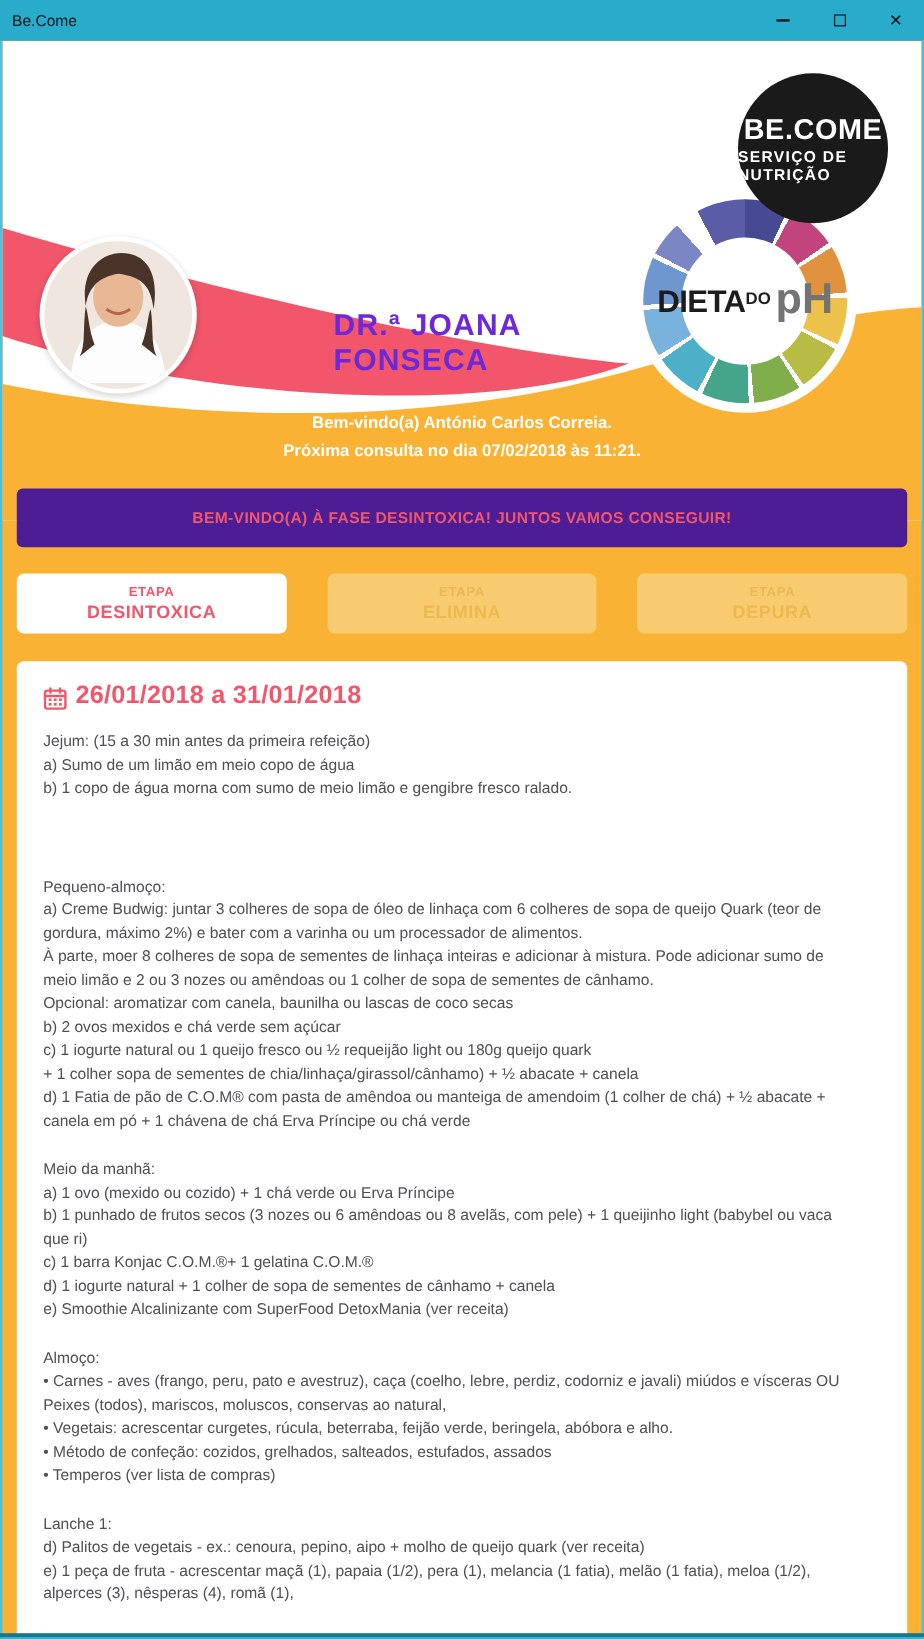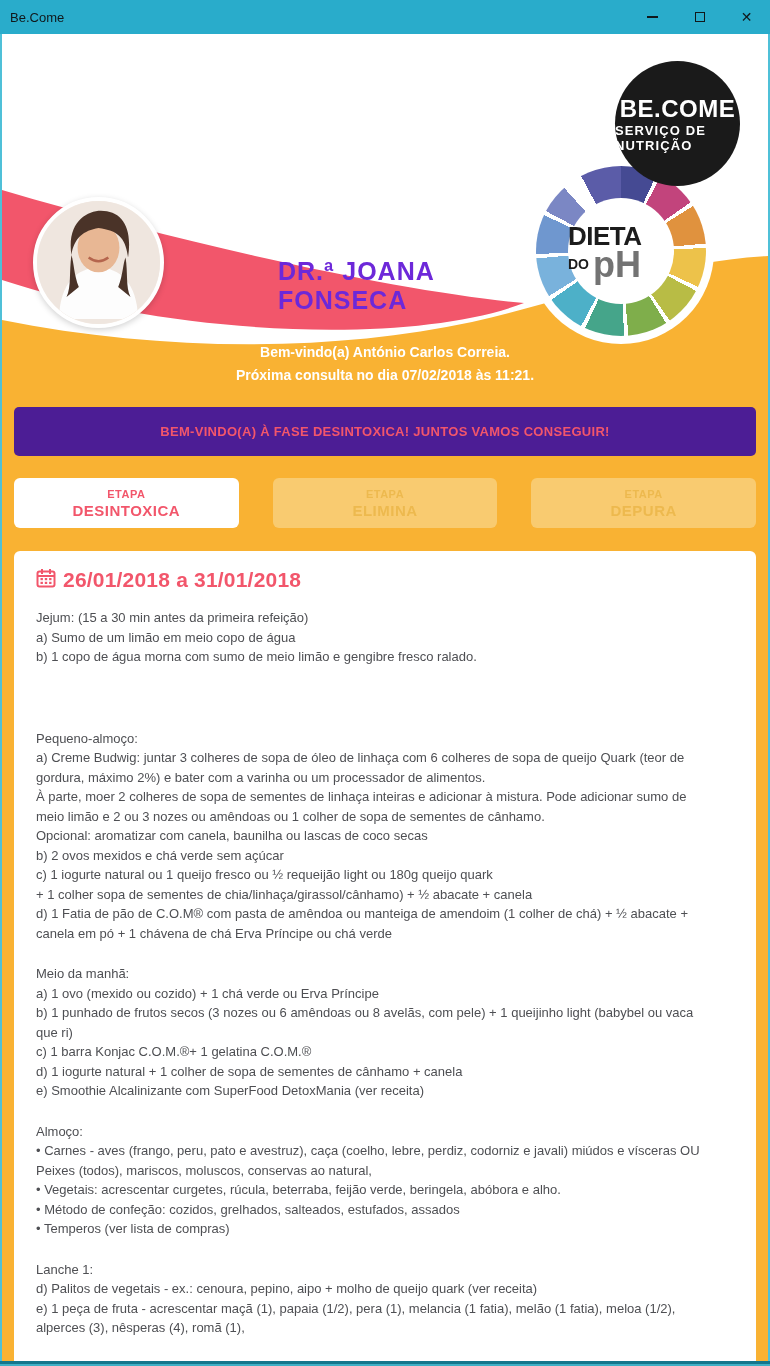--- a/index.html
+++ b/index.html
@@ -51,21 +51,21 @@
         #b8bc45 118deg 145deg, #ffffff 145deg 148deg,
         #7fae4b 148deg 175deg, #ffffff 175deg 178deg,
         #45a58a 178deg 205deg, #ffffff 205deg 208deg,
         #4db0c8 208deg 235deg, #ffffff 235deg 238deg,
         #79b2dc 238deg 265deg, #ffffff 265deg 268deg,
         #6f97cf 268deg 295deg, #ffffff 295deg 298deg,
         #7b87c4 298deg 318deg, #ffffff 318deg 332deg,
         #5b5ca8 332deg 360deg);
       display:flex; align-items:center; justify-content:center; }
   .ph-inner { width:106px; height:106px; border-radius:50%; background:#ffffff;
-              display:flex; flex-direction:column; align-items:flex-start; justify-content:center; }
+              display:flex; flex-direction:row; align-items:center; justify-content:center; }
   .ph-line1 { font-size:26px; font-weight:800; color:#1c1c1c; letter-spacing:-.5px; }
   .ph-line2 { display:flex; align-items:flex-start; margin-top:-4px; }
   .ph-do { font-size:14px; font-weight:800; color:#1c1c1c; margin-top:8px; }
   .ph-ph { font-size:36px; font-weight:700; color:#737373; margin-left:4px; line-height:34px; }
 
   .welcome { position:absolute; left:0; top:341px; width:770px; text-align:center; z-index:5;
              color:#ffffff; font-weight:700; font-size:14px; line-height:23px; }
 
   
   .banner { position:absolute; left:14px; top:407px; width:742px; height:49px; background:#4c1d95;
@@ -78,21 +78,21 @@
          justify-content:center; cursor:pointer; background:#F9CB70; }
   .tab .t-top  { font-size:11px; font-weight:700; letter-spacing:.5px; color:#EDB94E; }
   .tab .t-name { font-size:15px; font-weight:800; letter-spacing:.5px; color:#EDB94E; margin-top:2px; }
   .tab.active { background:#ffffff; }
   .tab.active .t-top  { color:#F2566B; }
   .tab.active .t-name { color:#F2566B; }
 
   
   .plan-card { position:absolute; left:14px; top:551px; width:742px; height:815px; background:#ffffff;
                border-radius:6px 6px 0 0; z-index:5; padding:17px 24px 0 22px; overflow:hidden; }
-  .plan-head { display:flex; align-items:flex-start; gap:7px; margin-bottom:10px; }
+  .plan-head { display:flex; align-items:flex-end; gap:7px; margin-bottom:10px; }
   .plan-head .date-range { color:#F2566B; font-size:21px; font-weight:600; letter-spacing:.2px; }
   .plan-body { color:#4E4F53; font-size:13px; line-height:19.5px; }
   .plan-section { margin-top:21px; }
   .plan-section:first-child { margin-top:16px; }
   .plan-section.gap-xl { margin-top:62px; }
   .plan-line { min-height:19.5px; }
 </style>
 </head>
 <body>
 
@@ -198,21 +198,21 @@
     <div class="plan-body">
         <div class="plan-section">
           <div class="plan-line">Jejum: (15 a 30 min antes da primeira refeição)</div>
           <div class="plan-line">a) Sumo de um limão em meio copo de água</div>
           <div class="plan-line">b) 1 copo de água morna com sumo de meio limão e gengibre fresco ralado.</div>
         </div>
         <div class="plan-section gap-xl">
           <div class="plan-line">Pequeno-almoço:</div>
           <div class="plan-line">a) Creme Budwig: juntar 3 colheres de sopa de óleo de linhaça com 6 colheres de sopa de queijo Quark (teor de</div>
           <div class="plan-line">gordura, máximo 2%) e bater com a varinha ou um processador de alimentos.</div>
-          <div class="plan-line">À parte, moer 2 colheres de sopa de sementes de linhaça inteiras e adicionar à mistura. Pode adicionar sumo de</div>
+          <div class="plan-line">À parte, moer 8 colheres de sopa de sementes de linhaça inteiras e adicionar à mistura. Pode adicionar sumo de</div>
           <div class="plan-line">meio limão e 2 ou 3 nozes ou amêndoas ou 1 colher de sopa de sementes de cânhamo.</div>
           <div class="plan-line">Opcional: aromatizar com canela, baunilha ou lascas de coco secas</div>
           <div class="plan-line">b) 2 ovos mexidos e chá verde sem açúcar</div>
           <div class="plan-line">c) 1 iogurte natural ou 1 queijo fresco ou ½ requeijão light ou 180g queijo quark</div>
           <div class="plan-line">+ 1 colher sopa de sementes de chia/linhaça/girassol/cânhamo) + ½ abacate + canela</div>
           <div class="plan-line">d) 1 Fatia de pão de C.O.M® com pasta de amêndoa ou manteiga de amendoim (1 colher de chá) + ½ abacate +</div>
           <div class="plan-line">canela em pó + 1 chávena de chá Erva Príncipe ou chá verde</div>
         </div>
         <div class="plan-section">
           <div class="plan-line">Meio da manhã:</div>

